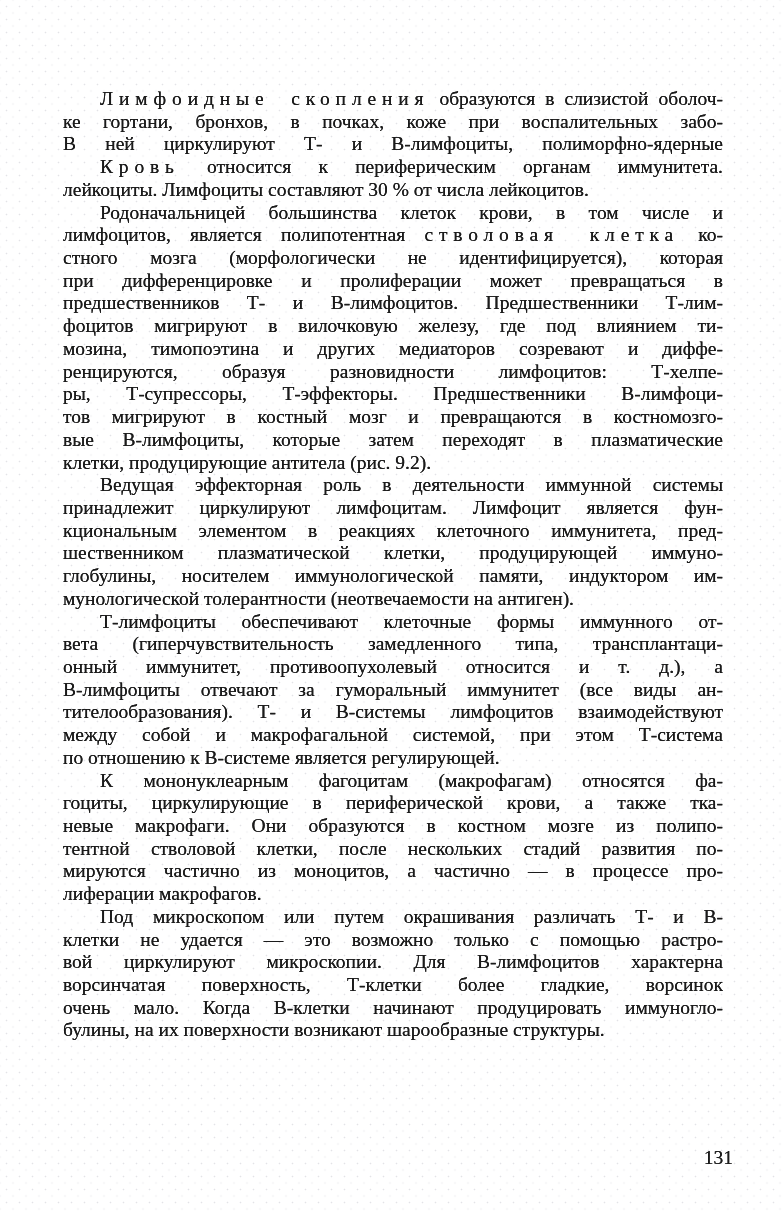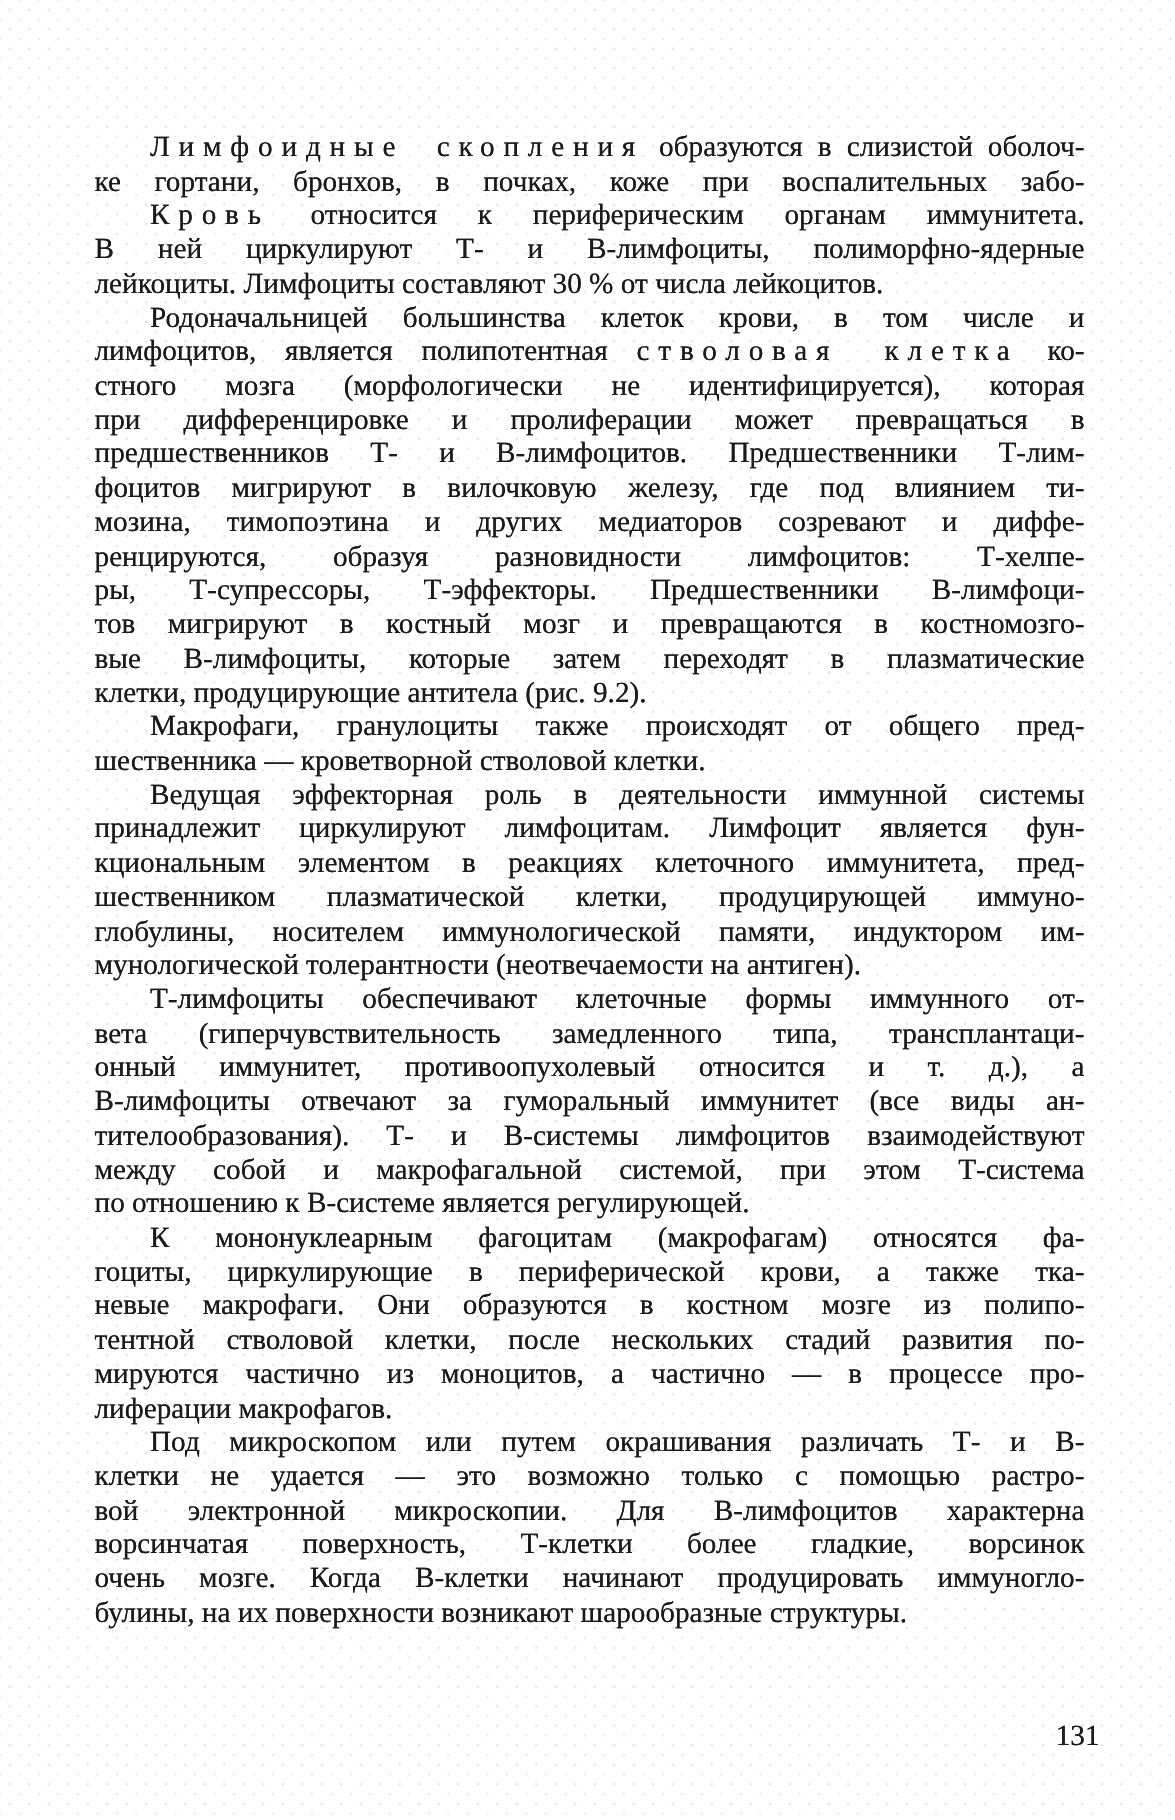--- a/index.html
+++ b/index.html
@@ -40,41 +40,37 @@
 </head>
 <body>
 
 <div class="page">
   <div class="text-block">
       <div>
         <div class="line first"><span class="sp">Лимфоидные скопления</span><span> образуются в слизистой оболоч-</span></div>
         <div class="line"><span>ке гортани, бронхов, в почках, коже при воспалительных забо-</span></div>
       </div>
       <div>
+        <div class="line"><span>В ней циркулируют Т- и В-лимфоциты, полиморфно-ядерные</span></div>
         <div class="line first"><span class="sp">Кровь</span><span> относится к периферическим органам иммунитета.</span></div>
-        <div class="line"><span>В ней циркулируют Т- и В-лимфоциты, полиморфно-ядерные</span></div>
         <div class="line last"><span>лейкоциты. Лимфоциты составляют 30 % от числа лейкоцитов.</span></div>
       </div>
       <div>
         <div class="line first"><span>Родоначальницей большинства клеток крови, в том числе и</span></div>
         <div class="line"><span>лимфоцитов, является полипотентная </span><span class="sp">стволовая клетка</span><span> ко-</span></div>
         <div class="line"><span>стного мозга (морфологически не идентифицируется), которая</span></div>
         <div class="line"><span>при дифференцировке и пролиферации может превращаться в</span></div>
         <div class="line"><span>предшественников Т- и В-лимфоцитов. Предшественники Т-лим-</span></div>
         <div class="line"><span>фоцитов мигрируют в вилочковую железу, где под влиянием ти-</span></div>
         <div class="line"><span>мозина, тимопоэтина и других медиаторов созревают и диффе-</span></div>
         <div class="line"><span>ренцируются, образуя разновидности лимфоцитов: Т-хелпе-</span></div>
         <div class="line"><span>ры, Т-супрессоры, Т-эффекторы. Предшественники В-лимфоци-</span></div>
         <div class="line"><span>тов мигрируют в костный мозг и превращаются в костномозго-</span></div>
         <div class="line"><span>вые В-лимфоциты, которые затем переходят в плазматические</span></div>
         <div class="line last"><span>клетки, продуцирующие антитела (рис. 9.2).</span></div>
-      </div>
-      <div>
-        <div class="line first"><span>Макрофаги, гранулоциты также происходят от общего пред-</span></div>
-        <div class="line last"><span>шественника — кроветворной стволовой клетки.</span></div>
       </div>
       <div>
         <div class="line first"><span>Ведущая эффекторная роль в деятельности иммунной системы</span></div>
         <div class="line"><span>принадлежит циркулируют лимфоцитам. Лимфоцит является фун-</span></div>
         <div class="line"><span>кциональным элементом в реакциях клеточного иммунитета, пред-</span></div>
         <div class="line"><span>шественником плазматической клетки, продуцирующей иммуно-</span></div>
         <div class="line"><span>глобулины, носителем иммунологической памяти, индуктором им-</span></div>
         <div class="line last"><span>мунологической толерантности (неотвечаемости на антиген).</span></div>
       </div>
       <div>
@@ -90,20 +86,20 @@
         <div class="line first"><span>К мононуклеарным фагоцитам (макрофагам) относятся фа-</span></div>
         <div class="line"><span>гоциты, циркулирующие в периферической крови, а также тка-</span></div>
         <div class="line"><span>невые макрофаги. Они образуются в костном мозге из полипо-</span></div>
         <div class="line"><span>тентной стволовой клетки, после нескольких стадий развития по-</span></div>
         <div class="line"><span>мируются частично из моноцитов, а частично — в процессе про-</span></div>
         <div class="line last"><span>лиферации макрофагов.</span></div>
       </div>
       <div>
         <div class="line first"><span>Под микроскопом или путем окрашивания различать Т- и В-</span></div>
         <div class="line"><span>клетки не удается — это возможно только с помощью растро-</span></div>
-        <div class="line"><span>вой электронной микроскопии. Для В-лимфоцитов характерна</span></div>
+        <div class="line"><span>вой циркулируют микроскопии. Для В-лимфоцитов характерна</span></div>
         <div class="line"><span>ворсинчатая поверхность, Т-клетки более гладкие, ворсинок</span></div>
-        <div class="line"><span>очень мозге. Когда В-клетки начинают продуцировать иммуногло-</span></div>
+        <div class="line"><span>очень мало. Когда В-клетки начинают продуцировать иммуногло-</span></div>
         <div class="line last"><span>булины, на их поверхности возникают шарообразные структуры.</span></div>
       </div>
     </div>
   <div class="page-number">131</div>
 </div>
 
 </body></html>

